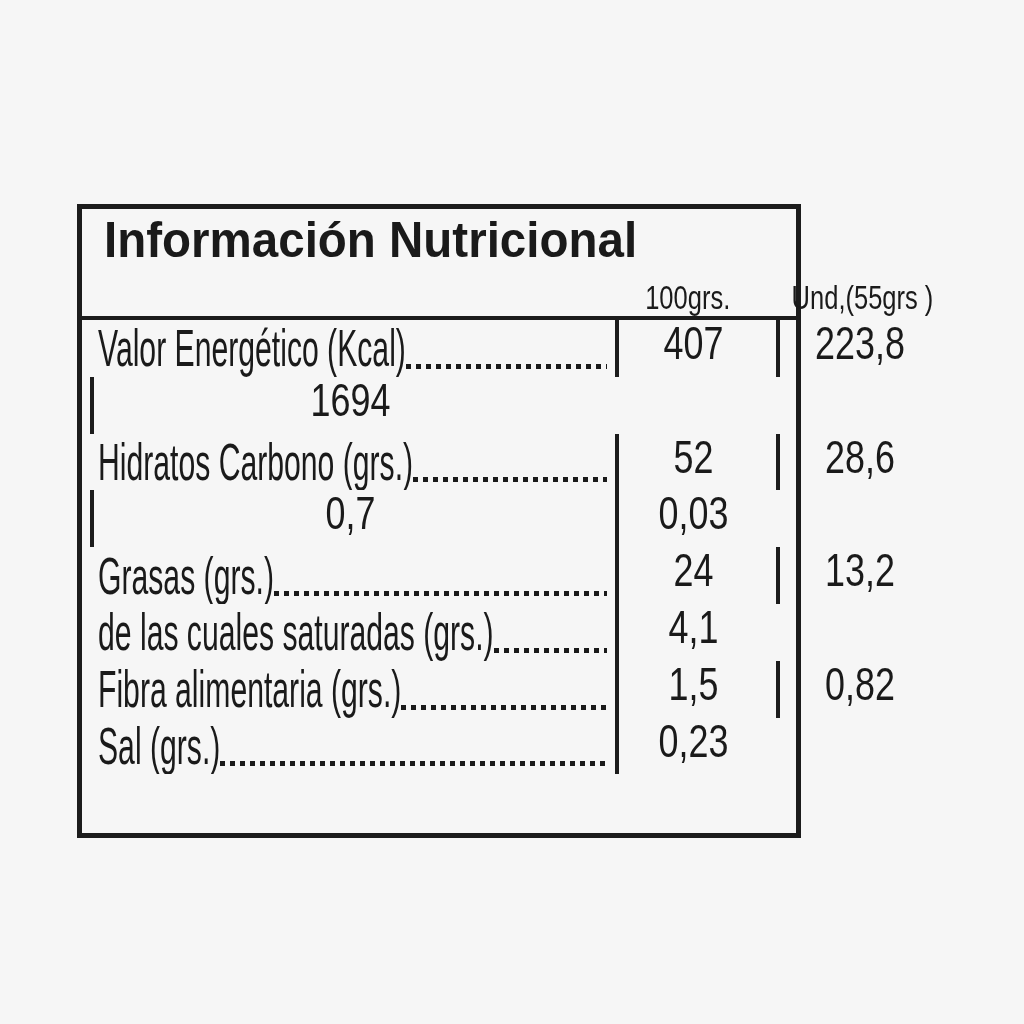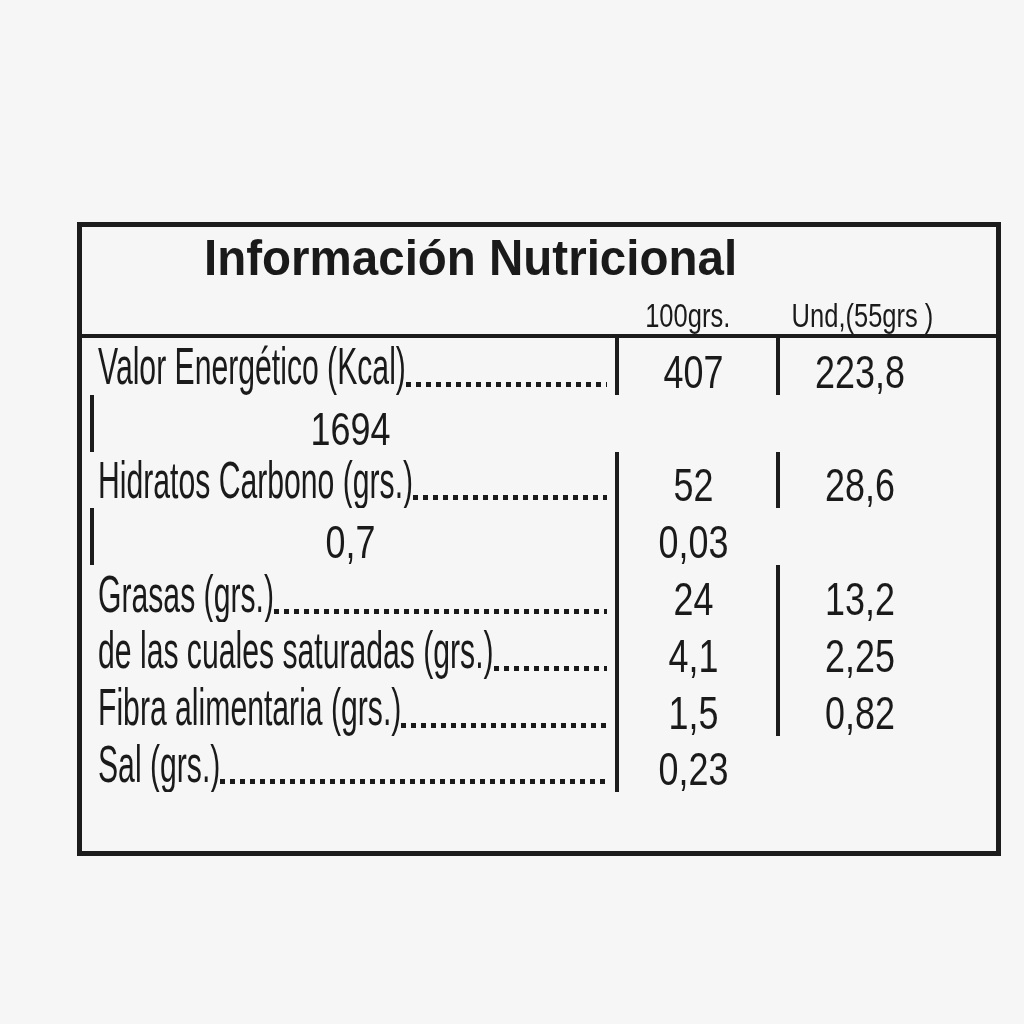--- a/index.html
+++ b/index.html
@@ -11,22 +11,22 @@
   html,body{width:1024px;height:1024px;}
   body{
     background:var(--bg);
     font-family:"Liberation Sans", sans-serif;
     color:var(--text);
     position:relative;
     overflow:hidden;
   }
   .nutrition-table{
     position:absolute;
-    left:77px; top:222px;
-    width:924px; height:634px;
+    left:77px; top:204px;
+    width:724px; height:634px;
     border:5px solid var(--border);
     background:var(--bg);
   }
   
   .thead{
     position:relative;
     height:109px;
     border-bottom:4px solid var(--border);
   }
   .title-row{
@@ -85,21 +85,21 @@
     flex:1 1 auto;
     align-self:flex-end;
     height:5px;
     margin-bottom:8px;
     min-width:0;
     background:repeating-linear-gradient(to right, var(--text) 0 5px, transparent 5px 10px);
   }
   .c-val{
     border-left:4px solid var(--border);
     display:flex;
-    align-items:flex-end;
+    align-items:flex-start;
     overflow:hidden;
     margin-left:8px;
   }
   .num{
     width:100%;
     text-align:center;
     font-size:46px;
     line-height:1;
     white-space:nowrap;
     transform:scaleX(0.78);
@@ -183,23 +183,20 @@
     </div>
 
     <div class="trow">
       <div class="c-label">
         <span class="lbl" style="margin-right: -286.44px;">de las cuales saturadas (grs.)</span>
         <span class="leader"></span>
       </div>
       <div class="c-val">
           <span class="num">4,1</span>
         </div>
-      <div class="c-val">
-          <span class="num">2,25</span>
-        </div>
     </div>
 
     <div class="trow">
       <div class="c-label">
         <span class="lbl" style="margin-right: -219.66px;">Fibra alimentaria (grs.)</span>
         <span class="leader"></span>
       </div>
       <div class="c-val">
           <span class="num">1,5</span>
         </div>

